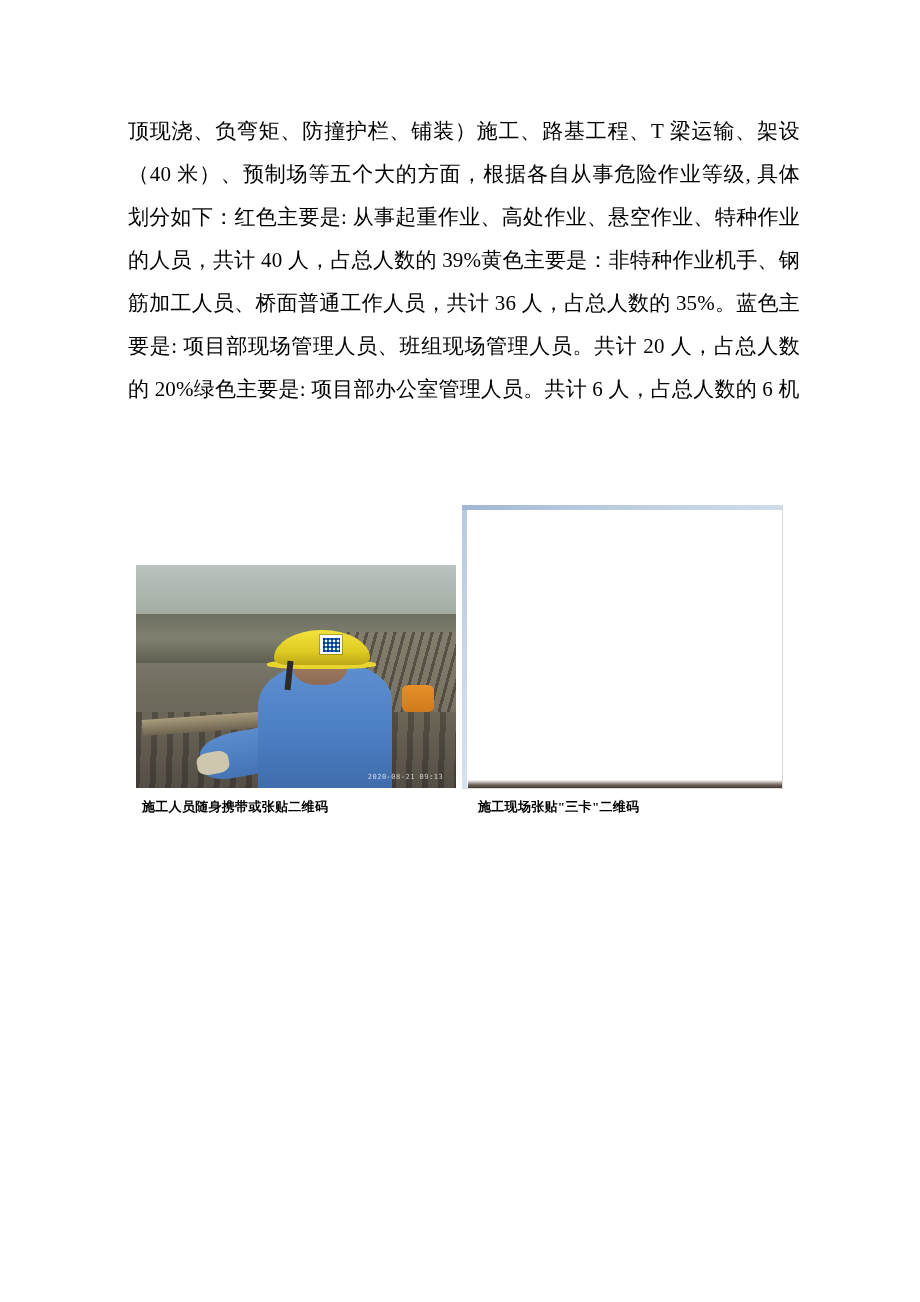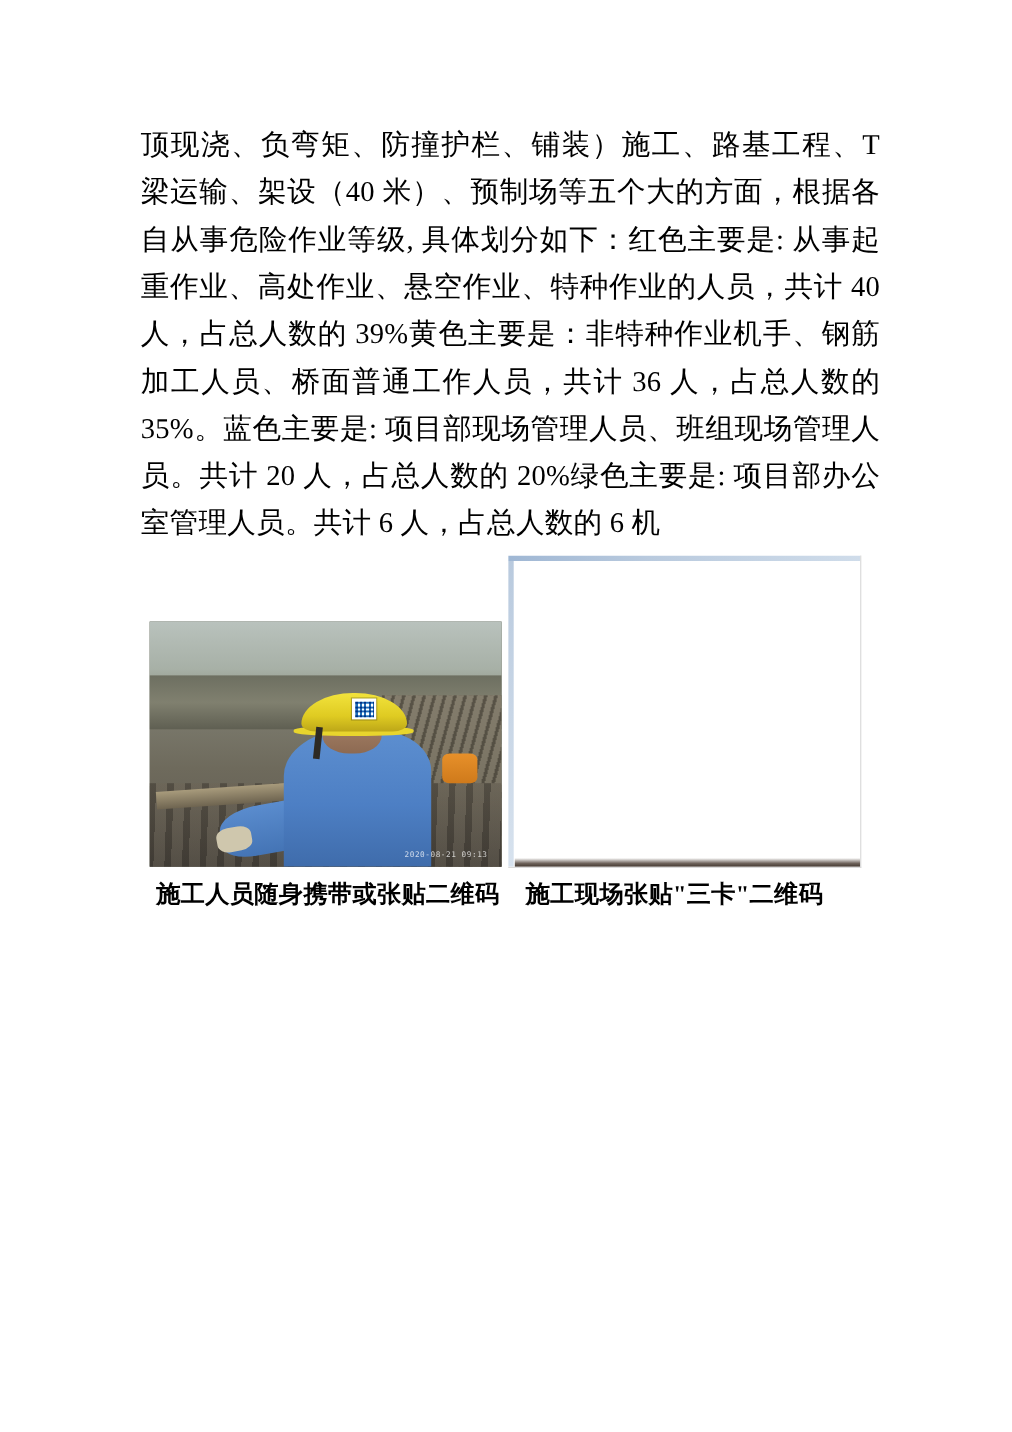--- a/index.html
+++ b/index.html
@@ -22,21 +22,21 @@
     height: 1302px;
     background: #ffffff;
   }
   .content {
     position: absolute;
     left: 128px;
     top: 110px;
     width: 672px;
   }
   .para {
-    font-size: 26px;
+    font-size: 21px;
     line-height: 43px;
     text-align: justify;
     text-justify: inter-ideograph;
     letter-spacing: 0.2px;
     margin: 0;
   }
   .caption-line {
     font-size: 17.5px;
     line-height: 34px;
     margin: 8px 0 0 18px;
@@ -216,21 +216,21 @@
   .fig-captions {
     position: absolute;
     left: 128px;
     top: 798px;
     width: 672px;
     height: 30px;
   }
   .cap {
     position: absolute;
     top: 0;
-    font-size: 22px;
+    font-size: 13px;
     font-weight: bold;
     letter-spacing: 0.3px;
     white-space: nowrap;
   }
   .cap-left { left: 14px; }
   .cap-right { left: 350px; }
 </style>
 </head>
 <body>
 

